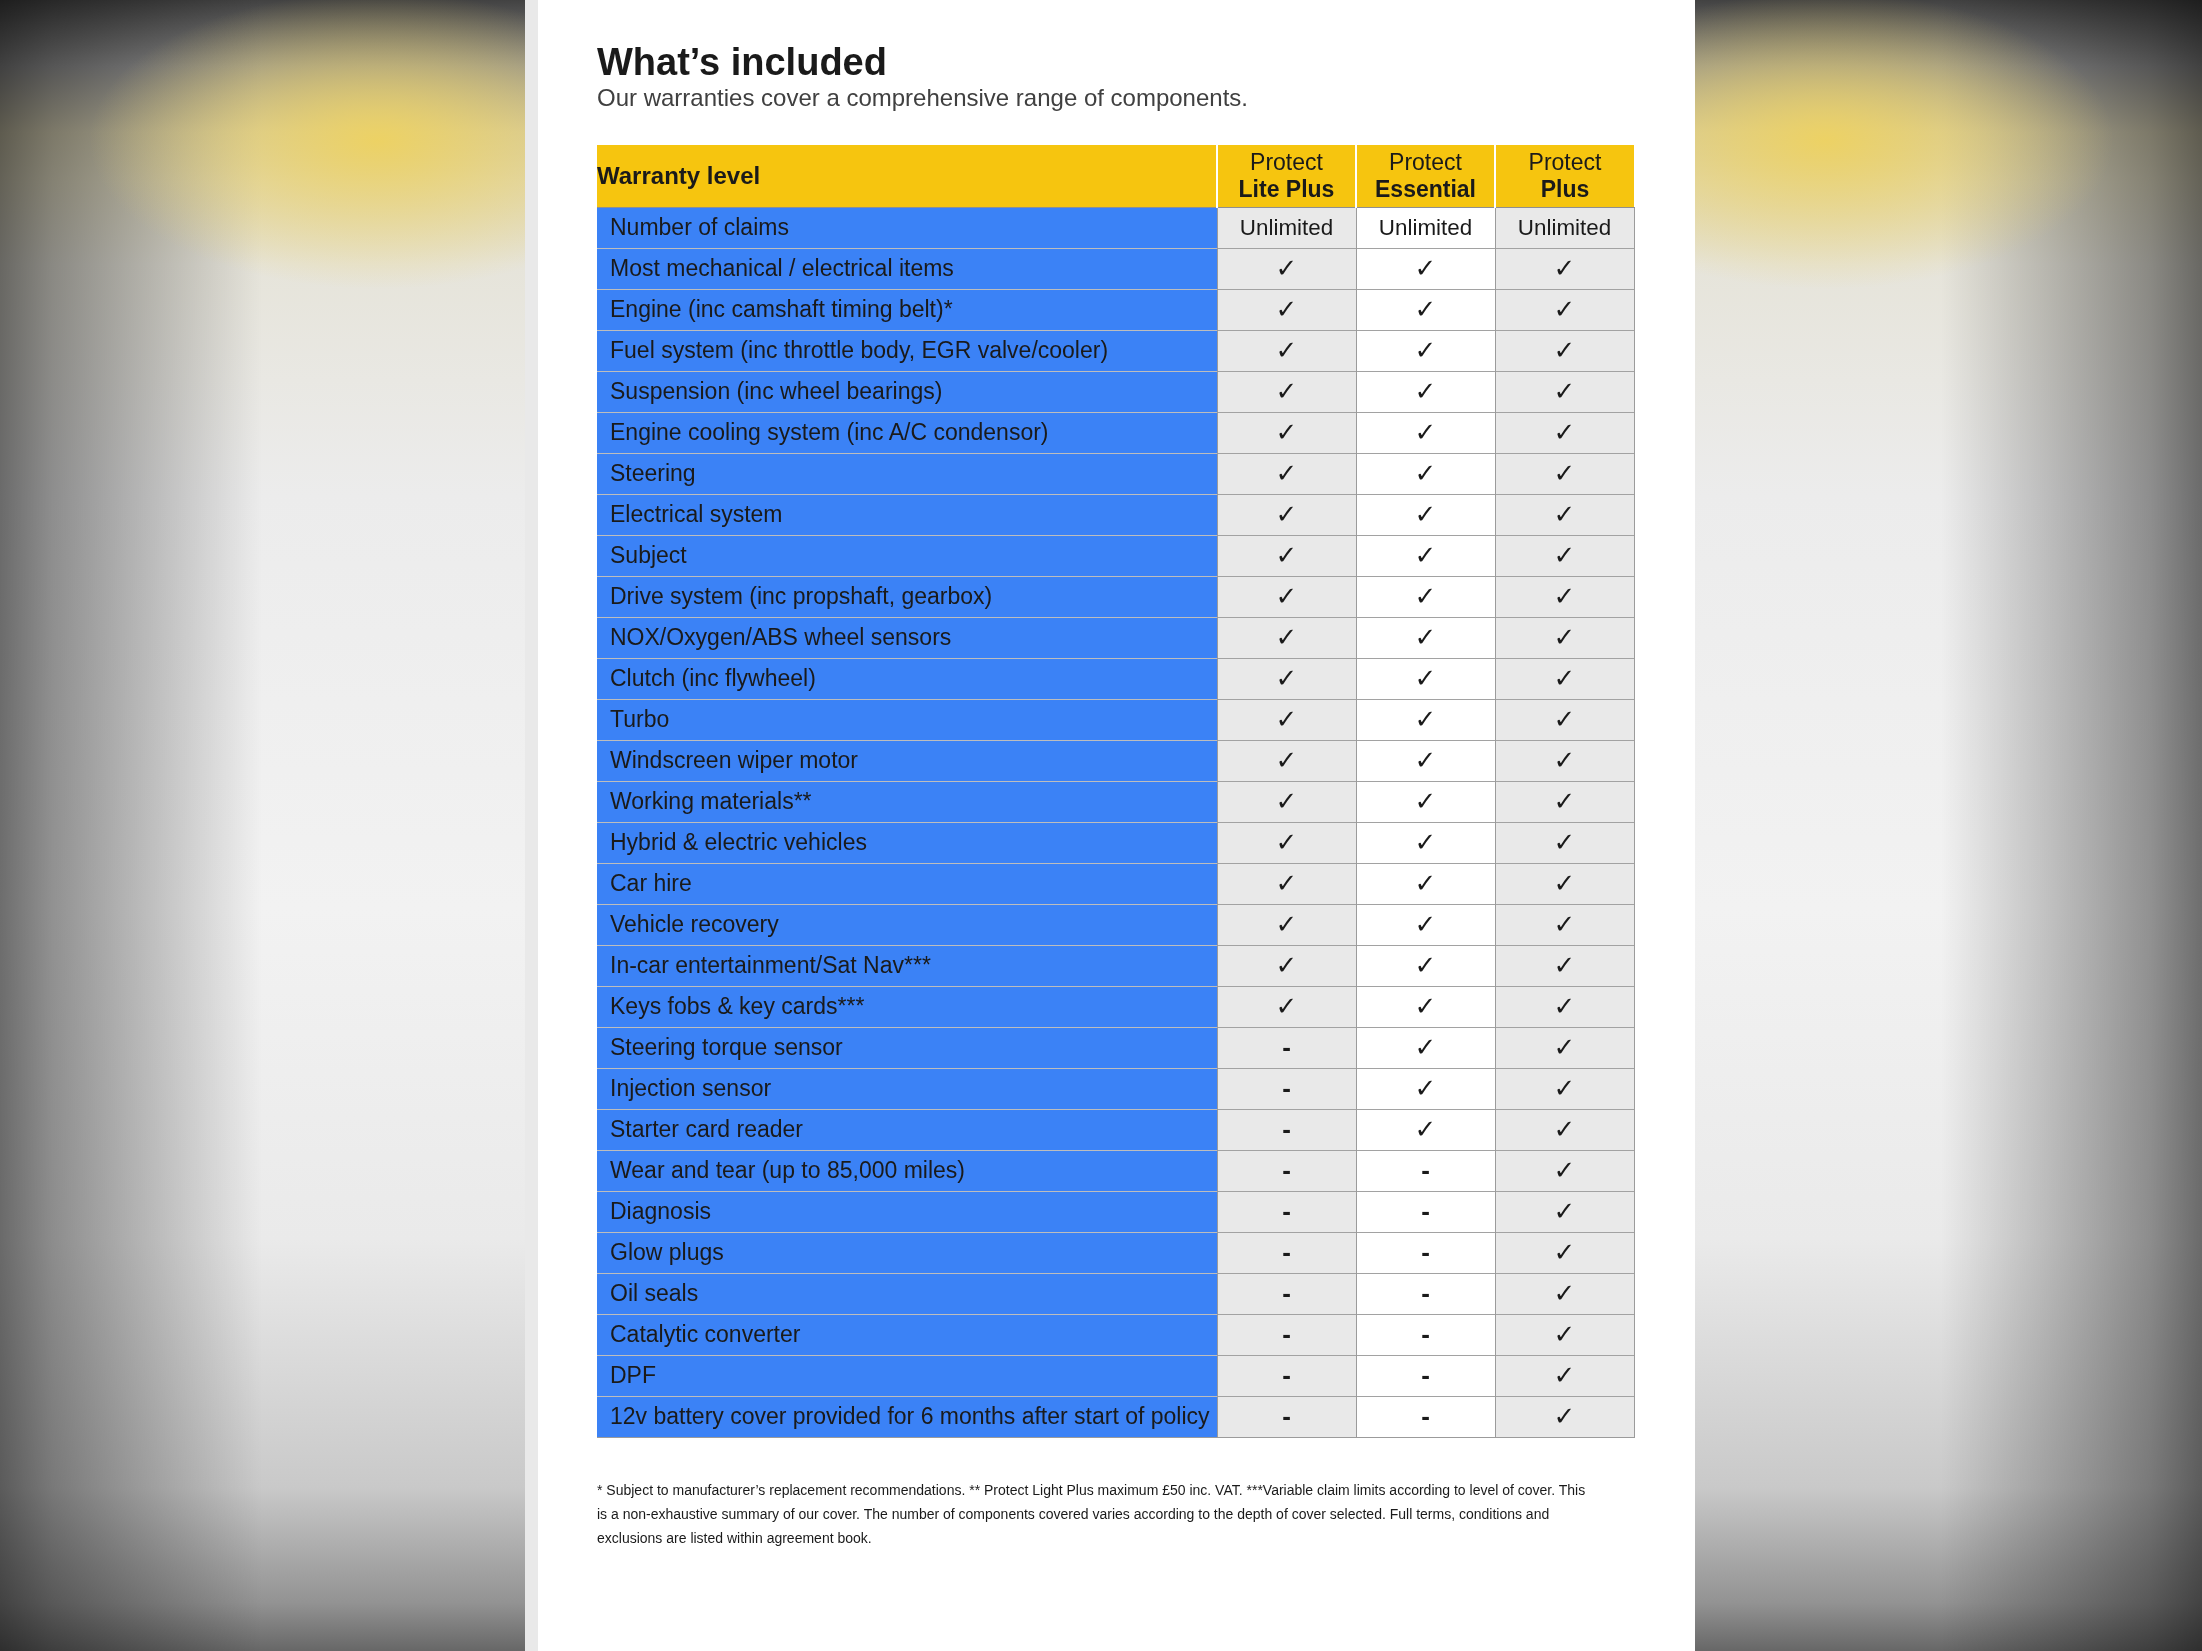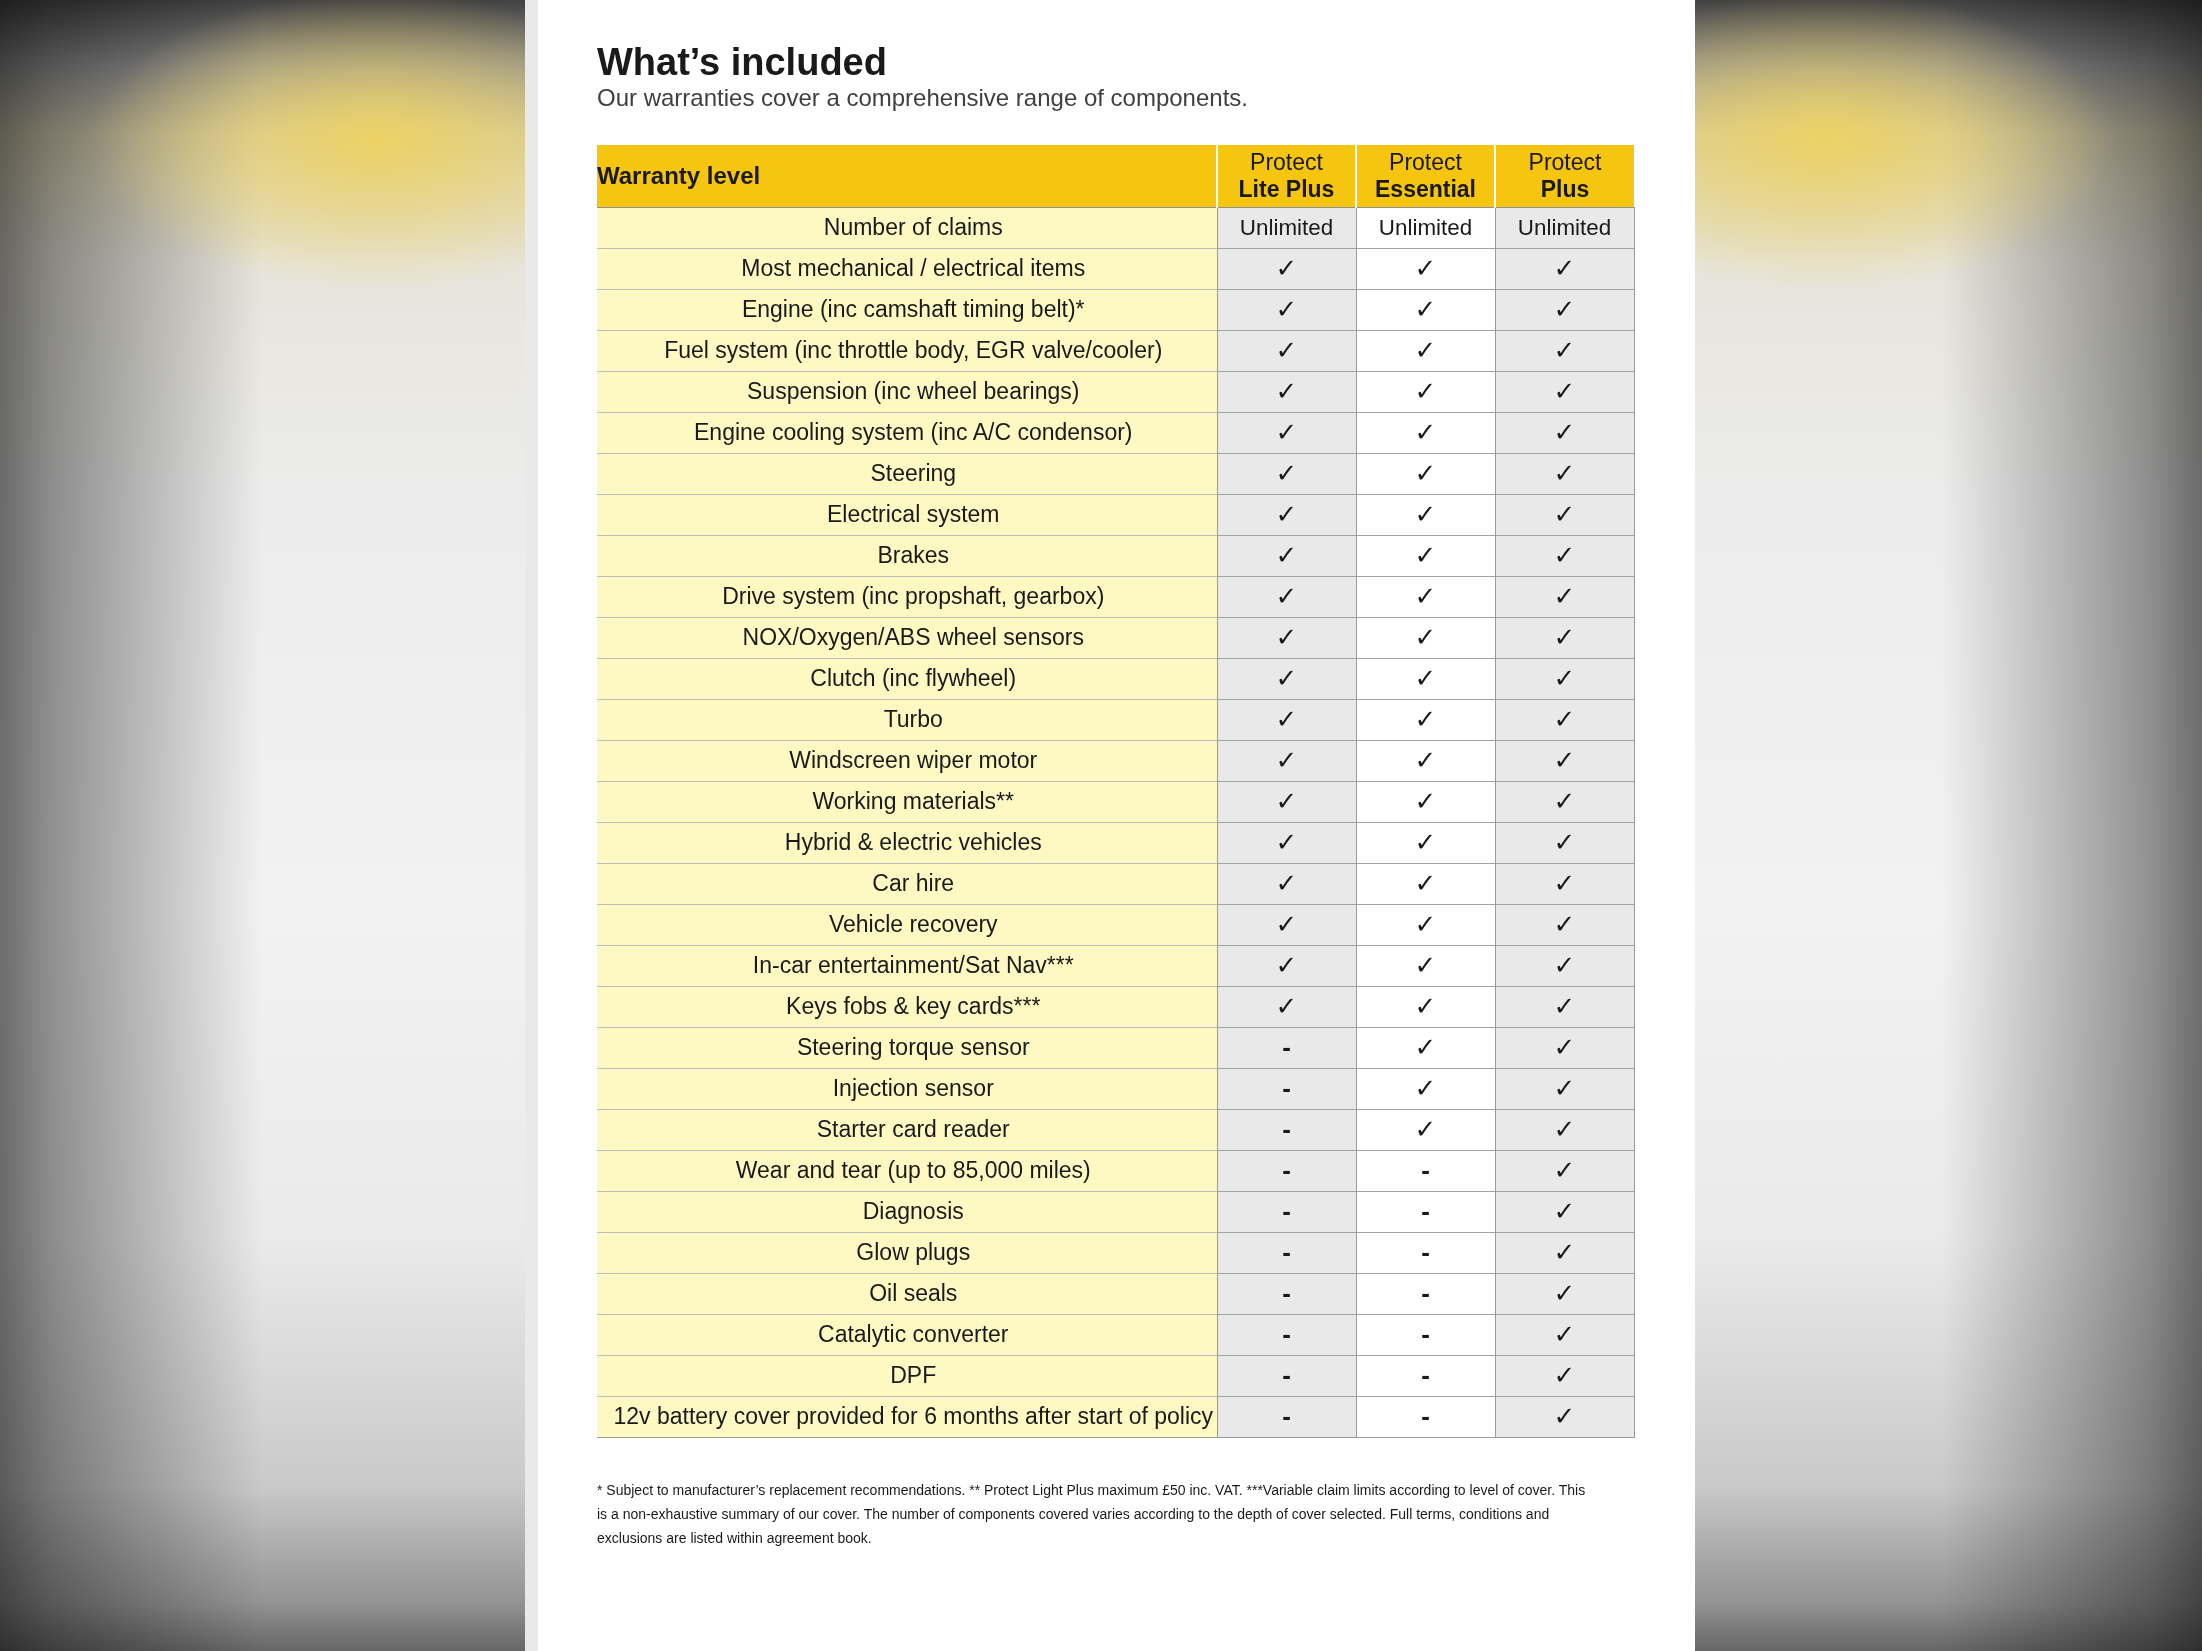--- a/index.html
+++ b/index.html
@@ -57,22 +57,22 @@
     vertical-align: middle;
     border-bottom: 1.7px solid #8f8f8f;
   }
   th.h-label { text-align: left; font-weight: 700; font-size: 24px; }
   th.h-col   { text-align: center; font-weight: 400; border-left: 2.6px solid #ffffff; }
   th.h-col .l2 { font-weight: 700; }
 
   tbody tr { height: 41px; }
   tbody td { vertical-align: middle; font-size: 23px; }
   td.label {
-    text-align: center; padding-left: 13px;
-    background: #fef9c3;
+    text-align: left; padding-left: 13px;
+    background: #3b82f6;
     border-top: 1.7px solid #bdbdbd;
   }
   td.val {
     text-align: center;
     border-top: 1.7px solid #a2a2a2;
     border-left: 1.7px solid #9b9b9b;
   }
   td.val:last-child { border-right: 1.7px solid #9b9b9b; }
   tbody tr:first-child td { border-top: none; }
   tbody tr:last-child td { border-bottom: 1.7px solid #9b9b9b; }
@@ -168,21 +168,21 @@
     <td class="val col-1"><span class="sym-check">✓</span></td>
     <td class="val col-2"><span class="sym-check">✓</span></td>
   </tr>
         <tr>
     <td class="label">Electrical system</td>
     <td class="val col-0"><span class="sym-check">✓</span></td>
     <td class="val col-1"><span class="sym-check">✓</span></td>
     <td class="val col-2"><span class="sym-check">✓</span></td>
   </tr>
         <tr>
-    <td class="label">Brakes</td>
+    <td class="label">Subject</td>
     <td class="val col-0"><span class="sym-check">✓</span></td>
     <td class="val col-1"><span class="sym-check">✓</span></td>
     <td class="val col-2"><span class="sym-check">✓</span></td>
   </tr>
         <tr>
     <td class="label">Drive system (inc propshaft, gearbox)</td>
     <td class="val col-0"><span class="sym-check">✓</span></td>
     <td class="val col-1"><span class="sym-check">✓</span></td>
     <td class="val col-2"><span class="sym-check">✓</span></td>
   </tr>

